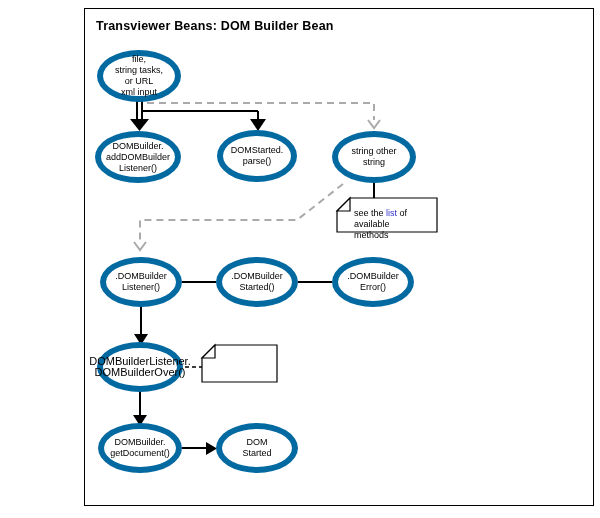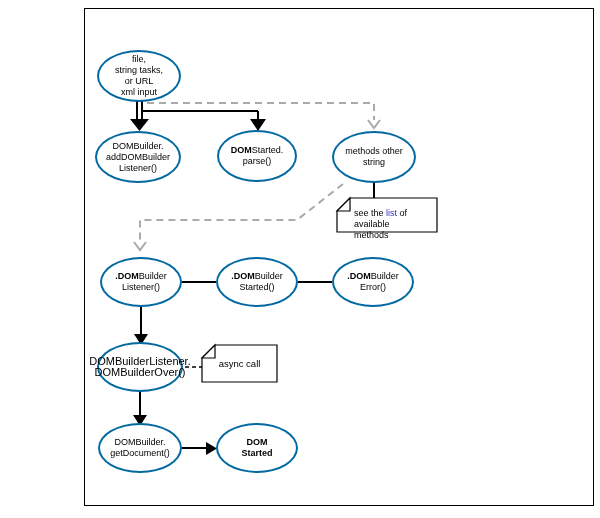--- a/index.html
+++ b/index.html
@@ -13,44 +13,45 @@
     border: 1px solid #000; background: #fff;
   }
   .title {
     position: absolute; left: 96px; top: 19px;
     font-size: 12.5px; font-weight: bold; letter-spacing: 0.2px;
     white-space: nowrap; z-index: 3;
   }
   svg.wires { position: absolute; left: 0; top: 0; z-index: 1; }
   .node {
     position: absolute; box-sizing: border-box;
-    border: 2px solid #0369a1; border-radius: 50%; background: #fff;
+    border: 6px solid #0369a1; border-radius: 50%; background: #fff;
     display: flex; flex-direction: column; align-items: center; justify-content: center;
     text-align: center; font-size: 9px; line-height: 11px; z-index: 2;
   }
   .node .nl { white-space: nowrap; }
-  .node b { font-weight: bold; margin-top: 48px; }
+  .node b { font-weight: normal; margin-top: 48px; }
   .node-over { font-size: 11px; line-height: 11px; }
   .note-text {
     position: absolute; z-index: 3; font-size: 9px; line-height: 11px;
     white-space: nowrap;
   }
   .note-text .link { color: #3333cc; cursor: pointer; }
   .note-async {
     position: absolute; z-index: 3; font-size: 9.5px;
     display: flex; align-items: center; justify-content: center;
   }
 </style>
 </head>
 <body>
 
 <div class="stage">
 
   <div class="frame"></div>
 
+  <div class="title">Transviewer Beans: DOM Builder Bean</div>
 
   <svg class="wires" width="600" height="518">
 
     <g stroke="#000000" stroke-width="2" fill="none">
       <line x1="137" y1="96" x2="137" y2="121"></line>
       <line x1="142" y1="96" x2="142" y2="121"></line>
       <line x1="141" y1="111" x2="258" y2="111"></line>
       <line x1="258" y1="111" x2="258" y2="121"></line>
       <line x1="182" y1="282" x2="216" y2="282"></line>
       <line x1="298" y1="282" x2="332" y2="282"></line>
@@ -96,21 +97,21 @@
     <div class="nl">addDOMBuilder</div>
     <div class="nl">Listener()</div>
   </div>
 
   <div class="node" style="left:217px; top:130px; width:80px; height:52px;">
     <div class="nl"><b>DOM</b><span>Started.</span></div>
     <div class="nl">parse()</div>
   </div>
 
   <div class="node" style="left:332px; top:131px; width:84px; height:52px;">
-    <div class="nl">methods other</div>
+    <div class="nl">string other</div>
     <div class="nl">string</div>
   </div>
 
   <div class="node" style="left:100px; top:257px; width:82px; height:50px;">
     <div class="nl"><b>.DOM</b><span>Builder</span></div>
     <div class="nl">Listener()</div>
   </div>
 
   <div class="node" style="left:216px; top:257px; width:82px; height:50px;">
     <div class="nl"><b>.DOM</b><span>Builder</span></div>
@@ -136,15 +137,14 @@
     <div class="nl"><b>DOM</b></div>
     <div class="nl"><b>Started</b></div>
   </div>
 
   <div class="note-text" style="left:354px; top:208px;">
     <div><span>see the </span><span class="link">list</span><span> of</span></div>
     <div>available</div>
     <div>methods</div>
   </div>
 
-  <div class="note-async" style="left:202px; top:345px; width:75px; height:37px;">async call</div>
 
 </div>
 
 </body></html>

